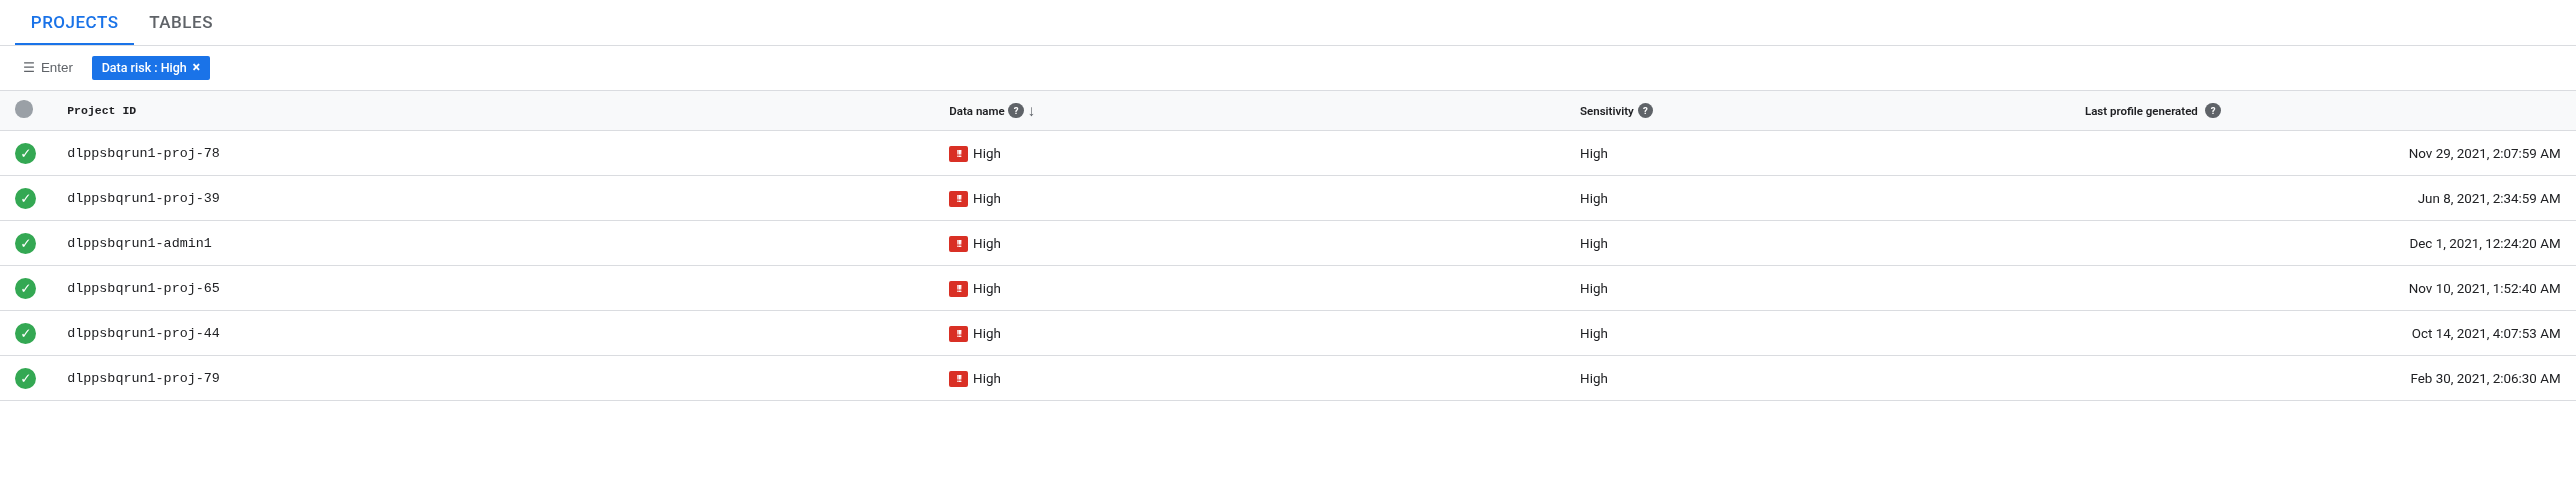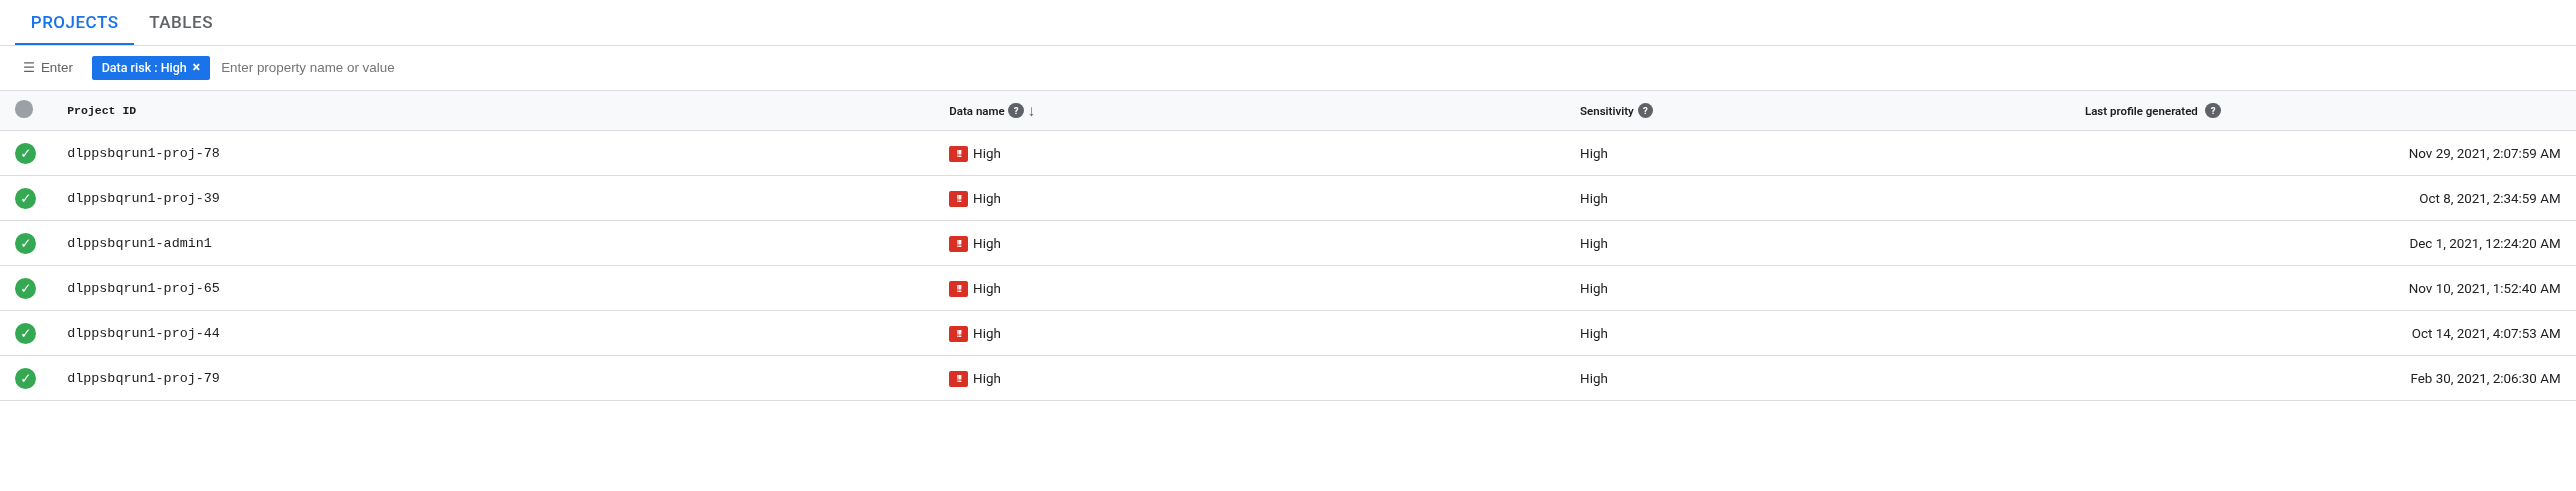--- a/index.html
+++ b/index.html
@@ -189,21 +189,20 @@
 
 <div class="toolbar">
   <button class="filter-btn">
     <span>☰</span>
     <span>Enter</span>
   </button>
   <div class="filter-chip">
     <span>Data risk : High</span>
     <span class="close-x">×</span>
   </div>
-  <input class="search-input" type="text" placeholder="Enter property name or value" style="">
 </div>
 
 <table class="data-table">
   <thead>
     <tr>
       <th class="col-check">
         <span class="header-circle"></span>
       </th>
       <th class="col-project">
         <span class="th-inner">
@@ -251,21 +250,21 @@
       <span class="status-check">✓</span>
     </td>
     <td class="col-project">dlppsbqrun1-proj-39</td>
     <td class="col-datarisk">
       <span class="risk-badge">
         <span class="risk-icon">!!!</span>
         <span>High</span>
       </span>
     </td>
     <td class="col-sensitivity">High</td>
-    <td class="col-lastprofile">Oct 8, 2021, 2:34:59 AM</td>
+    <td class="col-lastprofile">Jun 8, 2021, 2:34:59 AM</td>
   </tr>
       <tr>
     <td class="col-check">
       <span class="status-check">✓</span>
     </td>
     <td class="col-project">dlppsbqrun1-admin1</td>
     <td class="col-datarisk">
       <span class="risk-badge">
         <span class="risk-icon">!!!</span>
         <span>High</span>

